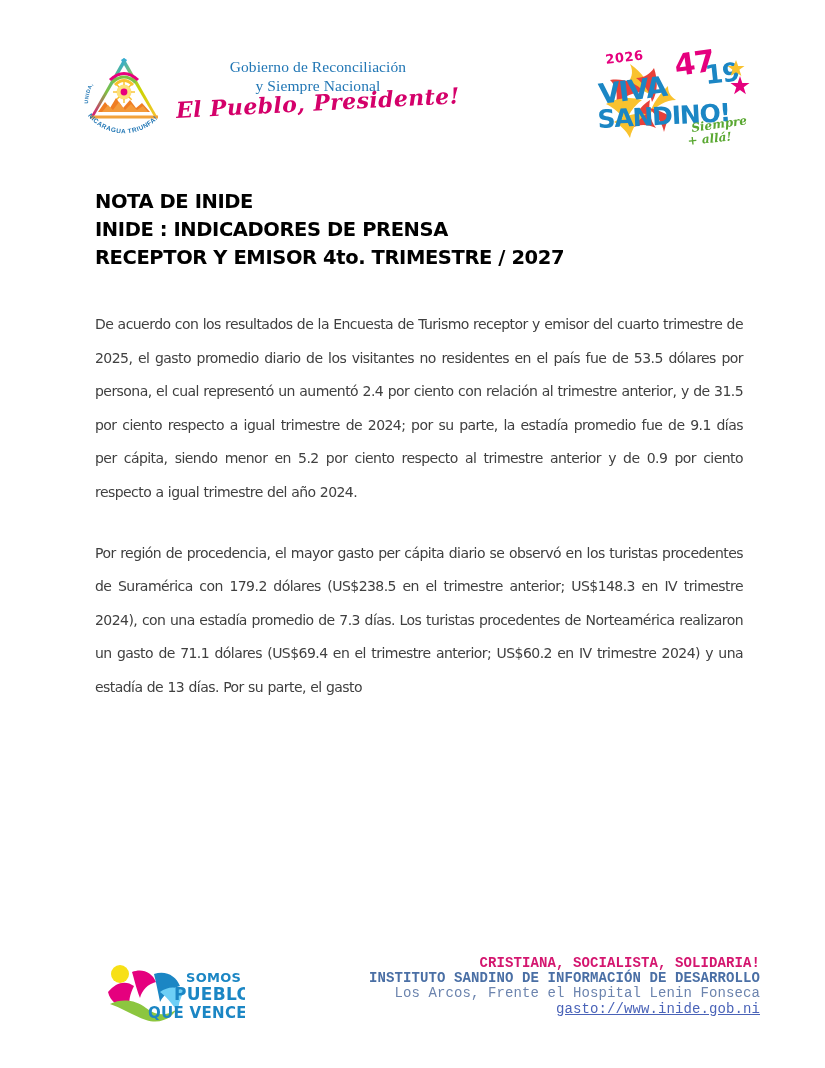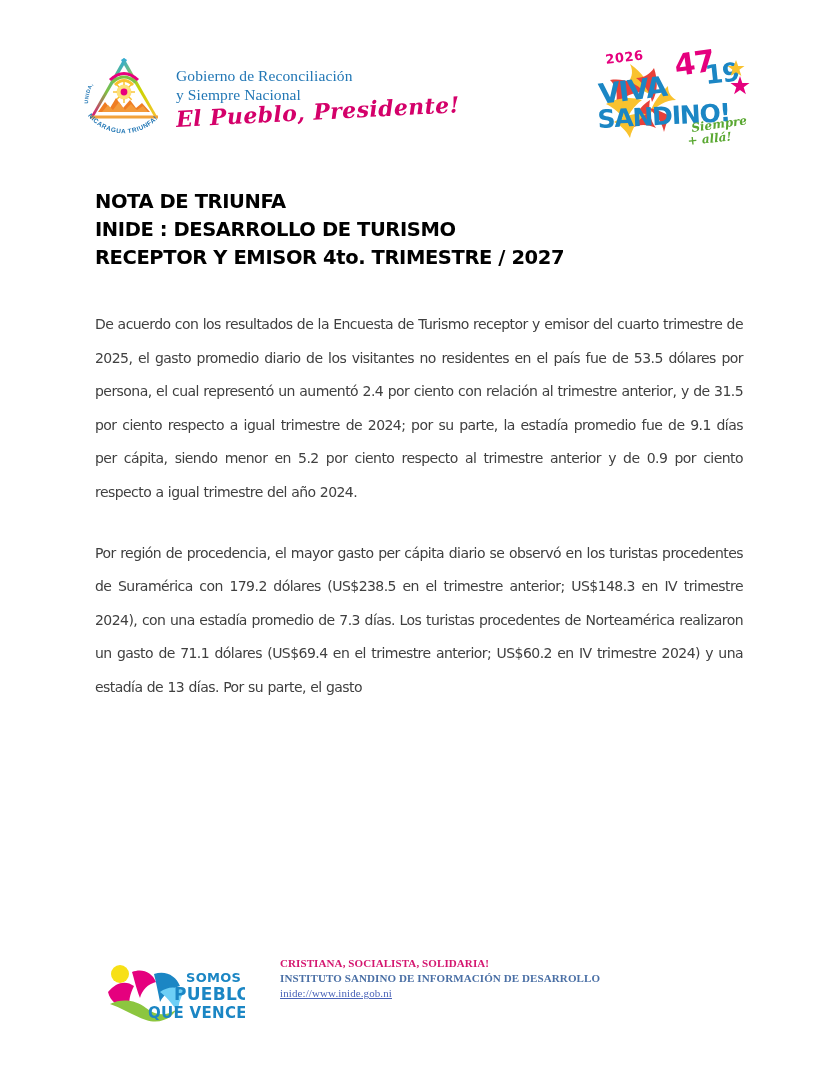--- a/index.html
+++ b/index.html
@@ -42,21 +42,22 @@
 
   .emblem {
     width: 92px;
     height: 88px;
     position: relative;
     flex: 0 0 auto;
   }
 
   .gov-text {
     margin-left: 6px;
-    margin-top: 18px;
+    margin-top: 9px;
+    text-align: center;
   }
   .gov-line1, .gov-line2 {
     font-family: "Liberation Serif", serif;
     font-size: 15.5px;
     color: #2277b5;
     line-height: 19px;
     white-space: nowrap;
     letter-spacing: 0.1px;
   }
   .gov-script {
@@ -135,23 +136,23 @@
     top: 4px;
     width: 145px;
     height: 72px;
     text-align: center;
   }
   .footer-text {
     position: absolute;
     left: 280px;
     top: 2px;
     width: 480px;
-    text-align: left;
-    font-family: Liberation Serif, serif;
-    font-size: 11px;
+    text-align: right;
+    font-family: Liberation Mono, monospace;
+    font-size: 14px;
     line-height: 15.2px;
     letter-spacing: 0.1px;
   }
   .f-slogan { color: #d4166f; font-weight: bold; }
   .f-inst   { color: #4a6fa5; font-weight: bold; }
   .f-addr   { color: #6c84ae; }
   .f-phone  { color: #6c84ae; }
   .f-url    { color: #4a63b8; text-decoration: underline; }
 </style>
 </head>
@@ -256,22 +257,22 @@
 
         <text x="14" y="86" font-family="DejaVu Sans, sans-serif" font-size="25" font-weight="bold" fill="#1b86c4" transform="rotate(-3 14 86)" letter-spacing="-1.2">SANDINO!</text>
 
         <text x="108" y="90" font-family="DejaVu Serif, serif" font-size="12" font-style="italic" font-weight="bold" fill="#5aa832" transform="rotate(-8 108 90)">Siempre</text>
         <text x="104" y="103" font-family="DejaVu Serif, serif" font-size="12" font-style="italic" font-weight="bold" fill="#5aa832" transform="rotate(-6 104 103)">+ allá!</text>
       </svg>
     </div>
   </div>
 
   <div class="title-block">
-    <div class="title-line">NOTA DE TRIUNFA</div>
-    <div class="title-line">INIDE : DESARROLLO DE TURISMO</div>
+    <div class="title-line">NOTA DE INIDE</div>
+    <div class="title-line">INIDE : INDICADORES DE PRENSA</div>
     <div class="title-line">RECEPTOR Y EMISOR 4to. TRIMESTRE / 2027</div>
   </div>
 
   <div class="body-block">
     <p class="para">De acuerdo con los resultados de la Encuesta de Turismo receptor y emisor del cuarto trimestre de 2025, el gasto promedio diario de los visitantes no residentes en el país fue de 53.5 dólares por persona, el cual representó un aumentó 2.4 por ciento con relación al trimestre anterior, y de 31.5 por ciento respecto a igual trimestre de 2024; por su parte, la estadía promedio fue de 9.1 días per cápita, siendo menor en 5.2 por ciento respecto al trimestre anterior y de 0.9 por ciento respecto a igual trimestre del año 2024.</p>
     <p class="para">Por región de procedencia, el mayor gasto per cápita diario se observó en los turistas procedentes de Suramérica con 179.2 dólares (US$238.5 en el trimestre anterior; US$148.3 en IV trimestre 2024), con una estadía promedio de 7.3 días. Los turistas procedentes de Norteamérica realizaron un gasto de 71.1 dólares (US$69.4 en el trimestre anterior; US$60.2 en IV trimestre 2024) y una estadía de 13 días. Por su parte, el gasto</p>
   </div>
 
   <div class="footer">
 
@@ -287,17 +288,18 @@
 
         <text x="86" y="24" font-family="DejaVu Sans, sans-serif" font-size="13" font-weight="bold" fill="#1b86c4" letter-spacing="0.3">SOMOS</text>
         <text x="74" y="42" font-family="DejaVu Sans, sans-serif" font-size="17" font-weight="bold" fill="#1b86c4" letter-spacing="0.3">PUEBLO</text>
         <text x="48" y="60" font-family="DejaVu Sans, sans-serif" font-size="15" font-weight="bold" fill="#1b86c4" letter-spacing="0.3">QUE VENCE!</text>
       </svg>
     </div>
 
     <div class="footer-text">
       <div class="f-slogan">CRISTIANA, SOCIALISTA, SOLIDARIA!</div>
       <div class="f-inst">INSTITUTO SANDINO DE INFORMACIÓN DE DESARROLLO</div>
-      <a class="f-url" href="#">inide://www.inide.gob.ni</a>
+      <div class="f-addr">Los Arcos, Frente el Hospital Lenin Fonseca</div>
+      <a class="f-url" href="#">gasto://www.inide.gob.ni</a>
     </div>
   </div>
 
 </div>
 
 </body></html>

